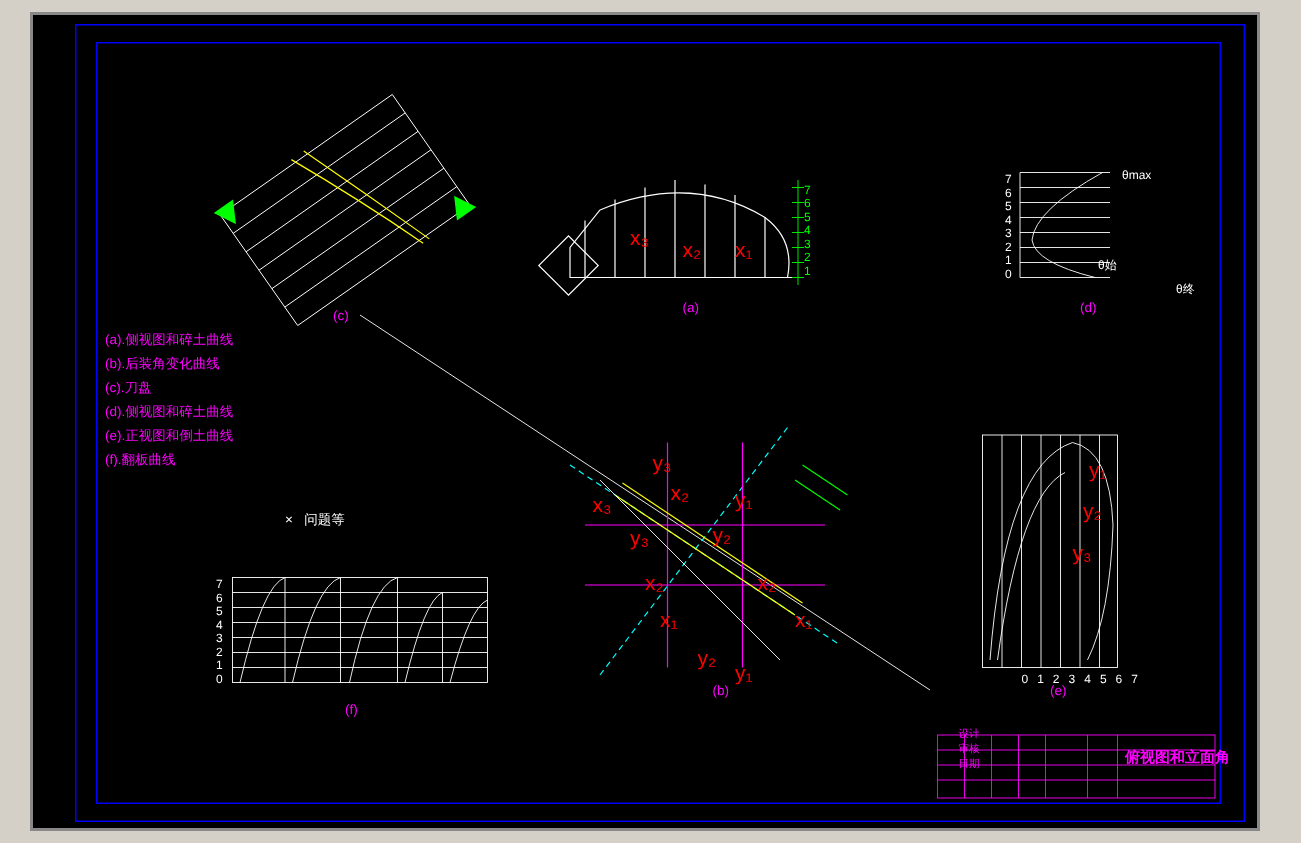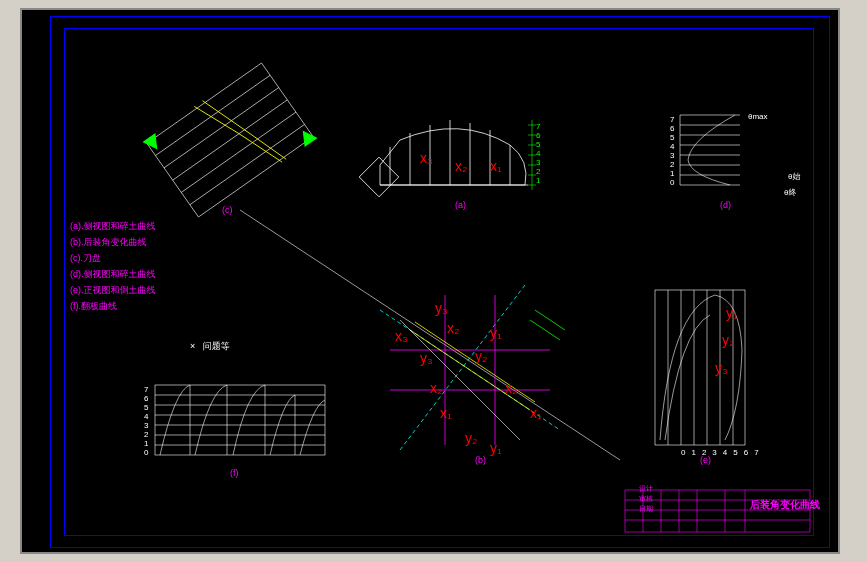--- a/index.html
+++ b/index.html
@@ -280,21 +280,21 @@
 <div class="red-label" style="left:440px;top:405px">x₁</div>
 <div class="red-label" style="left:530px;top:405px">x₁</div>
 <div class="red-label" style="left:465px;top:430px">y₂</div>
 <div class="red-label" style="left:490px;top:440px">y₁</div>
 
 <div class="red-label" style="left:726px;top:305px">y₁</div>
 <div class="red-label" style="left:722px;top:332px">y₂</div>
 <div class="red-label" style="left:715px;top:360px">y₃</div>
 
 <div class="axis-text" style="left:748px;top:112px;color:#fff">θmax</div>
-<div class="axis-text" style="left:788px;top:172px;color:#fff">θ始</div>
+<div class="axis-text" style="left:732px;top:172px;color:#fff">θ始</div>
 <div class="axis-text" style="left:784px;top:188px;color:#fff">θ终</div>
 
 <div class="axis-text" style="left:670px;top:115px">
   <span>7</span><br>
   <span>6</span><br>
   <span>5</span><br>
   <span>4</span><br>
   <span>3</span><br>
   <span>2</span><br>
   <span>1</span><br>
@@ -320,17 +320,17 @@
   <span>2</span><br>
   <span>1</span><br>
   <span>0</span>
 </div>
 
 <div class="axis-text" style="left:681px;top:448px;letter-spacing:6px">
   <span>0</span><span>1</span><span>2</span><span>3</span><span>4</span><span>5</span><span>6</span><span>7</span>
 </div>
 
 <div class="title-block">
-  <div class="title-text">后装角变化曲线</div>
+  <div class="title-text">俯视图和立面角</div>
   <div class="title-small" style="left:2px;top:2px">设计</div>
   <div class="title-small" style="left:2px;top:12px">审核</div>
   <div class="title-small" style="left:2px;top:22px">日期</div>
 </div>
 
 </body></html>

